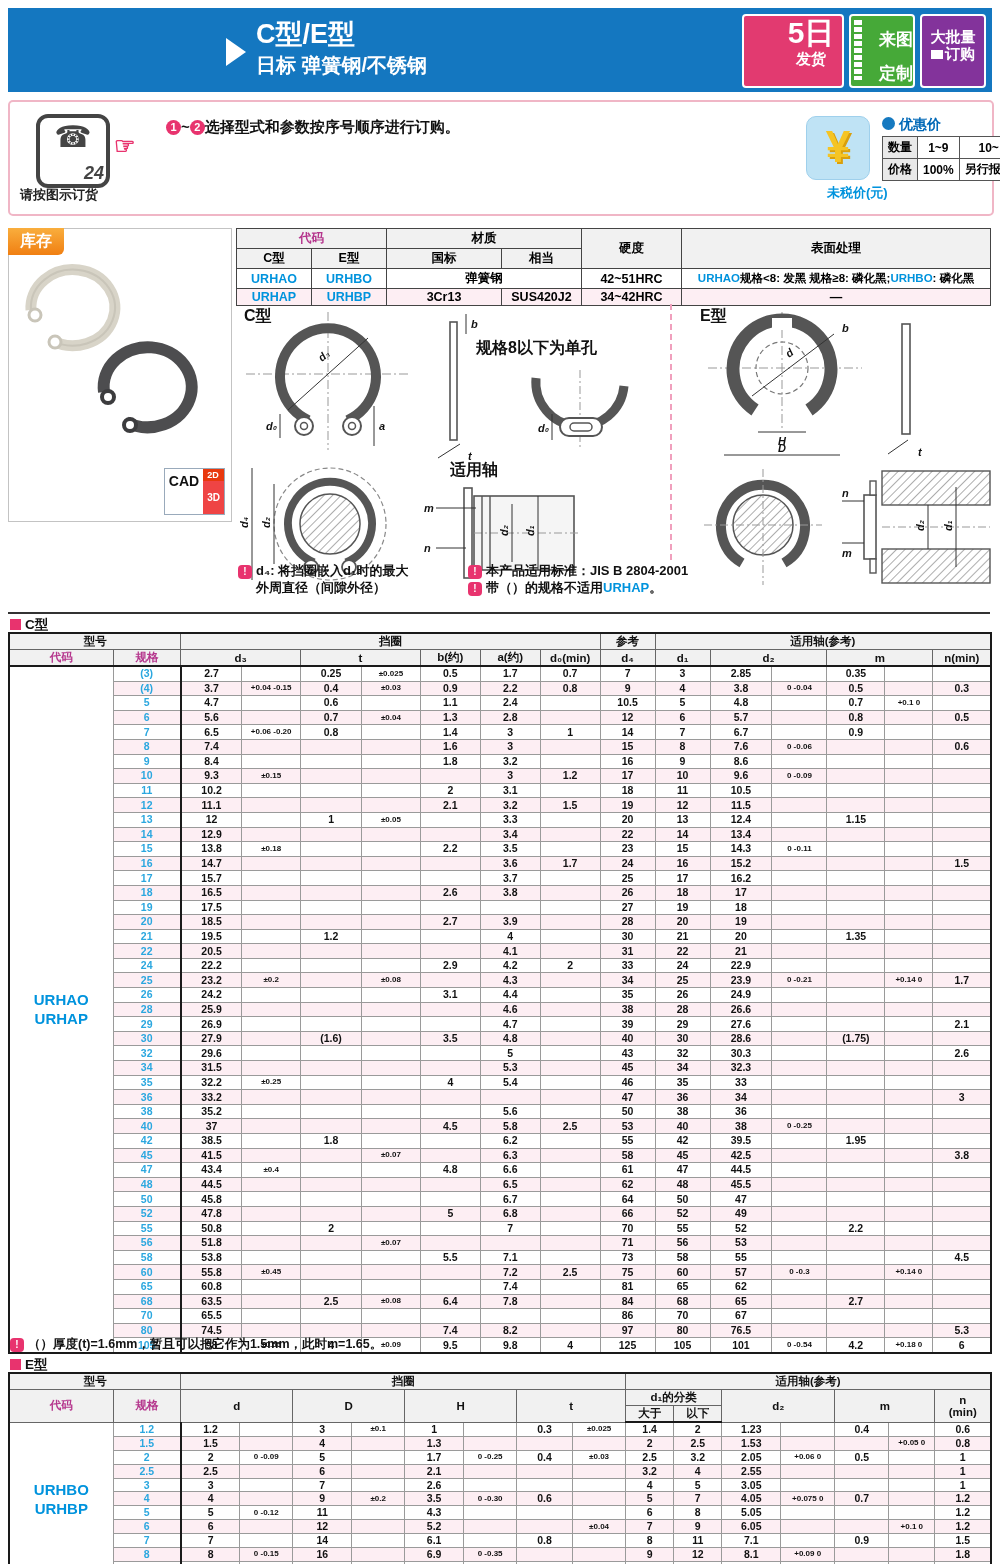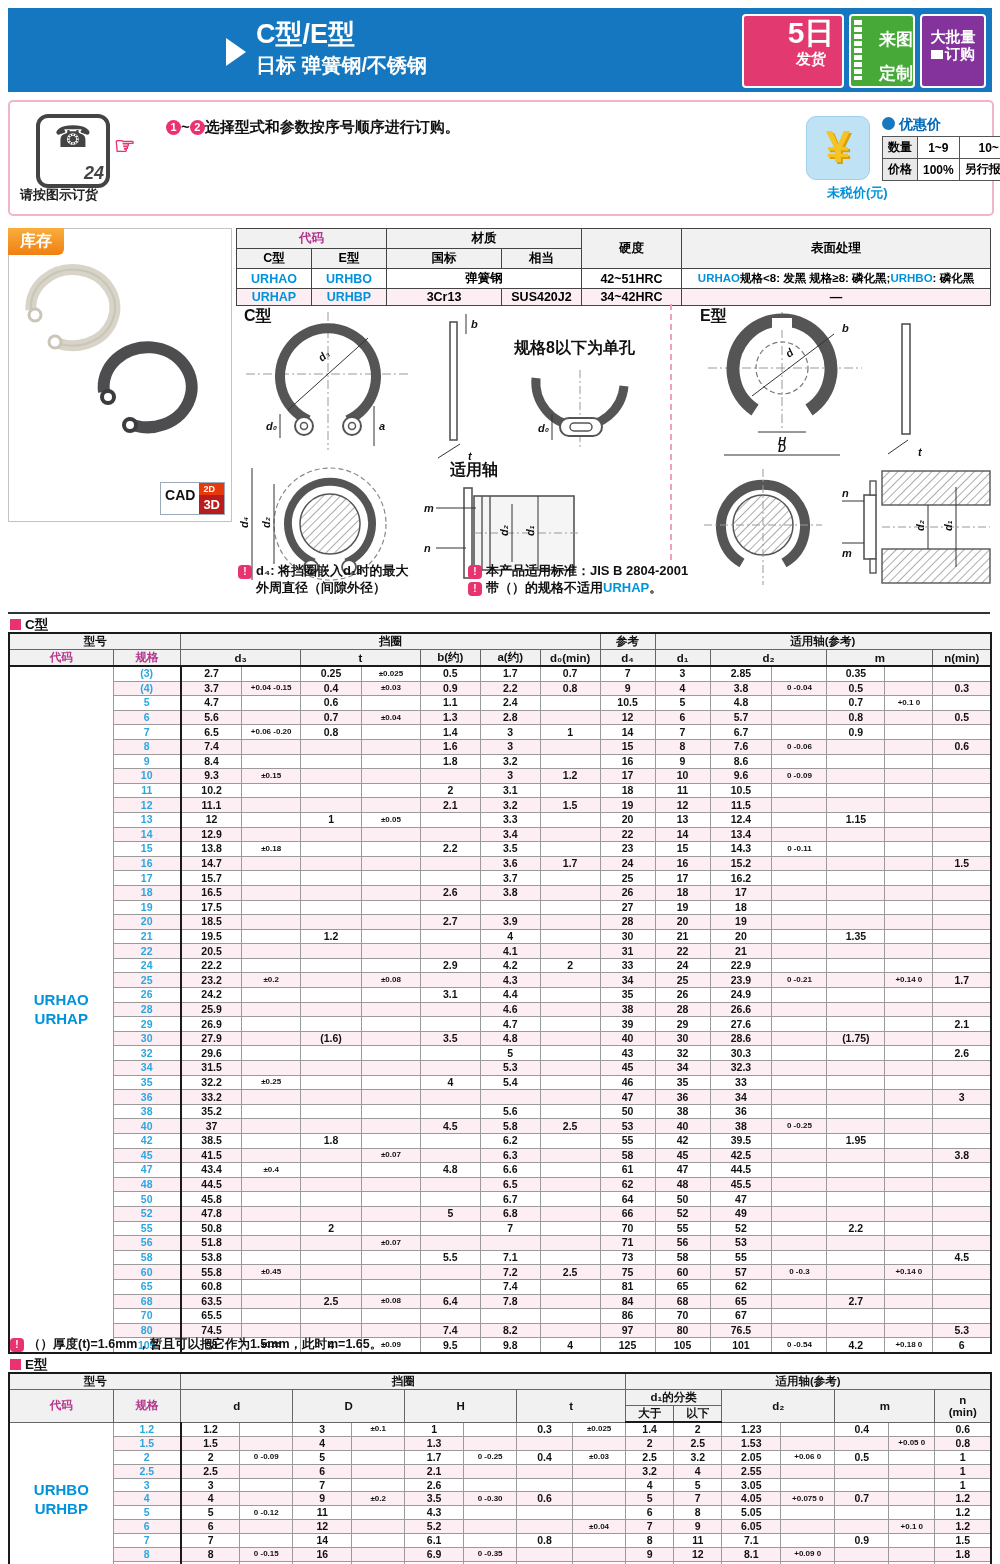--- a/index.html
+++ b/index.html
@@ -44,21 +44,21 @@
   .price-table{position:absolute;left:872px;top:34px;border-collapse:collapse;font-size:12px;font-weight:bold;}
   .price-table td{border:1px solid #555;padding:2px 5px;text-align:center;white-space:nowrap;background:#fff;}
   .price-table td.ph{background:#e9e9e9;font-family:Liberation Mono, monospace;}
   
   .stock-box{position:absolute;left:8px;top:228px;width:222px;height:292px;border:1px solid #c3c3c3;background:#fff;}
   .stock-badge{position:absolute;left:-1px;top:-1px;background:linear-gradient(#f9ae3d,#f07f12);color:#fff;font-size:16px;font-weight:bold;padding:3px 12px;border-radius:0 0 6px 0;}
   .cad{position:absolute;right:6px;bottom:6px;display:flex;align-items:stretch;border:1px solid #9ab;background:#fff;}
   .cad .cadtxt{font-size:14px;font-weight:bold;padding:4px 4px;color:#111;}
   .cad .dd{display:flex;flex-direction:column;}
   .cad .d2{background:#e8380d;color:#fff;font-size:9px;font-weight:bold;padding:1px 4px;}
-  .cad .d3{background:#b91c1c;color:#fff;font-size:13px;font-weight:bold;padding:2px 4px;}
+  .cad .d3{background:#ef4444;color:#fff;font-size:10px;font-weight:bold;padding:11px 4px;}
   
   .mat-table{position:absolute;left:236px;top:228px;width:754px;border-collapse:collapse;font-size:12.5px;font-weight:bold;table-layout:fixed;}
   .mat-table td{border:1px solid #444;text-align:center;padding:1px 2px;background:#fff;white-space:nowrap;overflow:hidden;}
   .mat-table .hd{background:#f1f1f1;}
   .mat-table .mag{color:#b5368d;}
   .mat-table .blue{color:#0093dd;}
   .mat-table tr.striped td{background:#fdeef3;}
   .mat-table .surf{font-size:11.5px;}
   
   .diagram-block{position:absolute;left:8px;top:300px;width:982px;height:312px;border-bottom:2px solid #333;}
@@ -243,21 +243,21 @@
   </svg>
 
   <svg style="position:absolute;left:418px;top:8px" width="60" height="160" viewBox="0 0 60 160">
     <rect x="24" y="14" width="7" height="118" fill="#fff" stroke="#555" stroke-width="1.6"></rect>
     <line x1="40" y1="6" x2="40" y2="26" stroke="#333" stroke-width="1"></line>
     <text class="dim" x="45" y="20">b</text>
     <line x1="12" y1="150" x2="34" y2="136" stroke="#333" stroke-width="1"></line>
     <text class="dim" x="42" y="152">t</text>
   </svg>
 
-  <div class="dlabel" style="left:506px;top:38px">规格8以下为单孔</div>
+  <div class="dlabel" style="left:468px;top:38px">规格8以下为单孔</div>
 
   <svg style="position:absolute;left:500px;top:60px" width="150" height="95" viewBox="0 0 150 95">
     <path d="M 28 18 A 44 44 0 0 0 116 26" fill="none" stroke="#555" stroke-width="9"></path>
     <line x1="72" y1="10" x2="72" y2="88" stroke="#999" stroke-width="1" stroke-dasharray="8 3 2 3"></line>
     <rect x="52" y="58" width="42" height="18" rx="9" fill="#fff" stroke="#555" stroke-width="2"></rect>
     <rect x="62" y="63" width="22" height="8" rx="4" fill="#fff" stroke="#555" stroke-width="1.5"></rect>
     <line x1="44" y1="54" x2="44" y2="80" stroke="#333" stroke-width="1"></line>
     <text class="dim" x="30" y="72">d₀</text>
   </svg>
 

